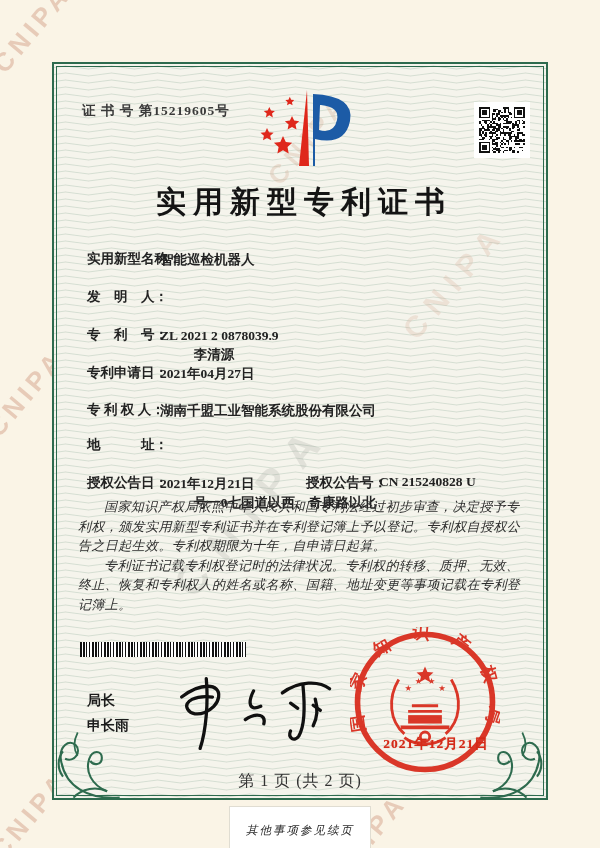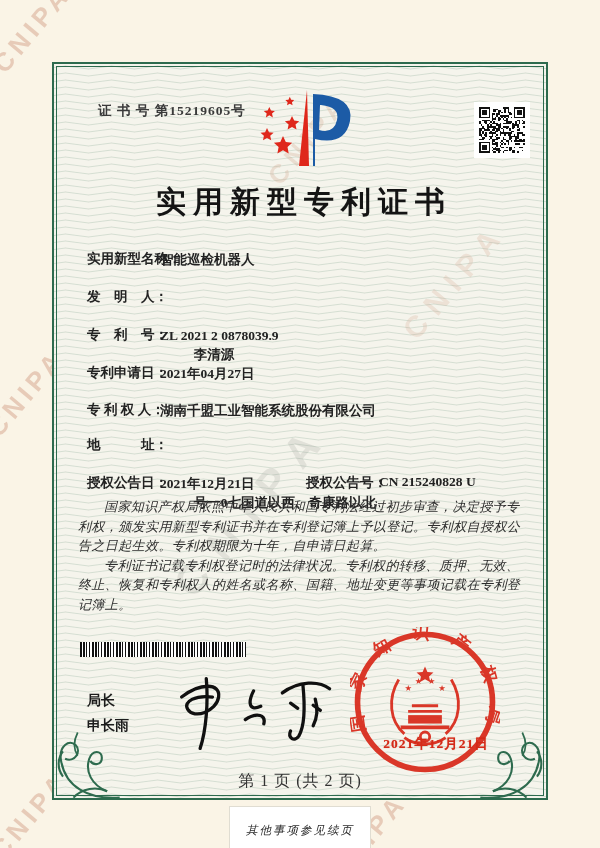--- a/index.html
+++ b/index.html
@@ -36,21 +36,21 @@
     position:absolute; font-family:"Liberation Sans", sans-serif; font-weight:700;
     transform:rotate(-50deg); pointer-events:none; white-space:nowrap;
   }
   .wm-in.a{left:200px; top:60px; font-size:26px; letter-spacing:6px; color:rgba(205,150,125,0.25);}
   .wm-in.b{left:90px; top:420px; font-size:42px; letter-spacing:18px; color:rgba(140,140,132,0.18);}
   .wm-in.c{left:330px; top:200px; font-size:30px; letter-spacing:10px; color:rgba(205,150,125,0.20);}
 
   .content { position:absolute; inset:0; z-index:2; }
 
   .cert-no {
-    position:absolute; left:44px; top:38px;
+    position:absolute; left:28px; top:38px;
     font-size:13.5px; color:#3a3a3a; letter-spacing:1px; font-weight:600;
   }
   .logo { position:absolute; left:183px; top:20px; }
   .qr-box {
     position:absolute; right:16px; top:38px; width:56px; height:56px;
     background:#fff; padding:5px;
   }
   .title {
     position:absolute; left:8px; right:0; top:118px; text-align:center;
     font-size:30px; font-weight:700; letter-spacing:7px; color:#141414;

